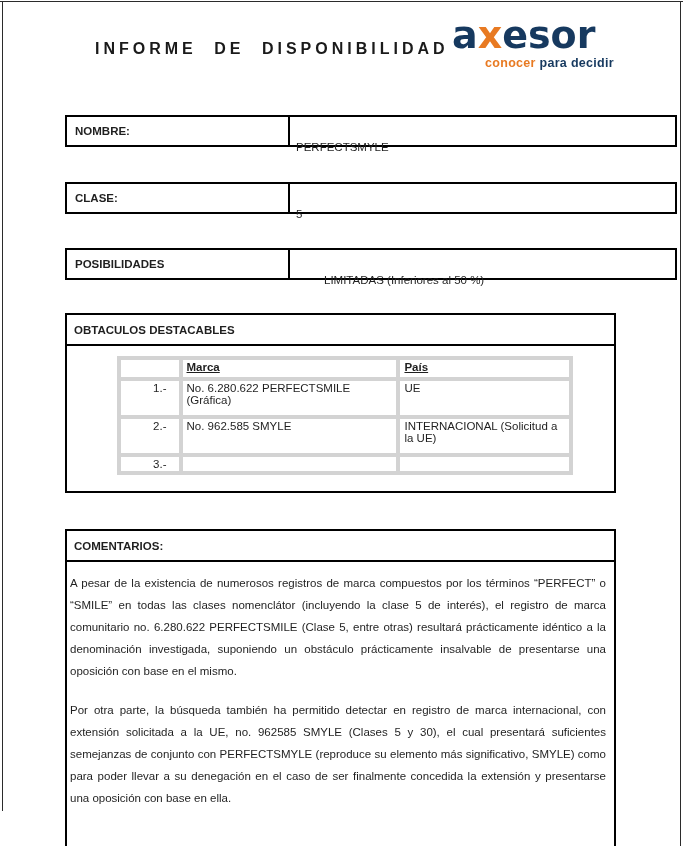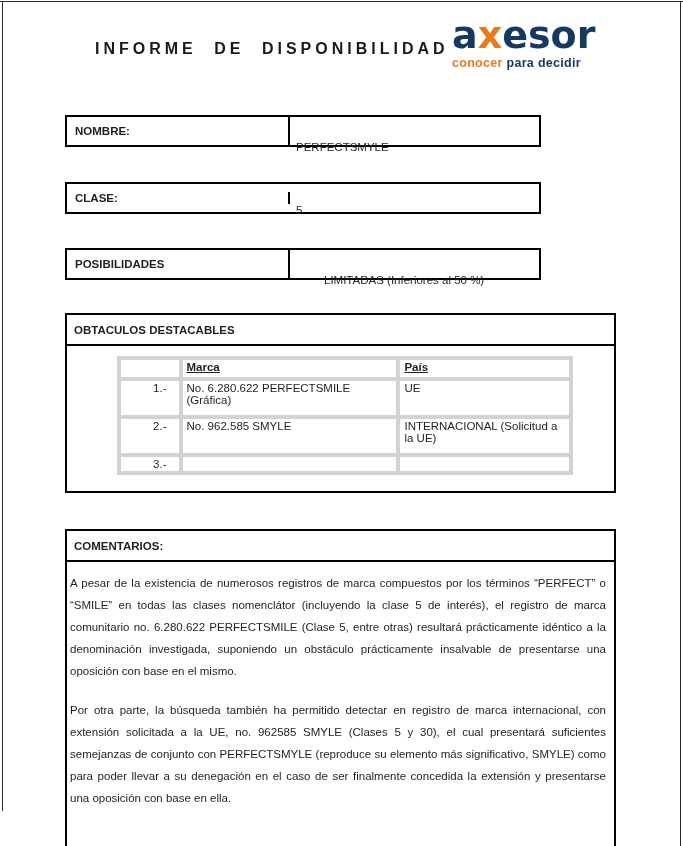--- a/index.html
+++ b/index.html
@@ -26,26 +26,26 @@
 
   .logo { position:absolute; left:452px; top:16px; width:166px; }
   .logo-word {
     font-family:"DejaVu Sans", sans-serif;
     font-size:38px; font-weight:bold; line-height:1.05;
     letter-spacing:0px; text-align:left; white-space:nowrap;
   }
   .navy { color:var(--navy,#16395f); }
   .orange { color:var(--orange,#e87a22); }
   .logo-tagline {
-    font-size:12.5px; font-weight:bold; 
+    font-size:12.5px; font-weight:bold; text-align:right;
     letter-spacing:0.3px; margin-top:0; padding-right:4px; white-space:nowrap;
   }
 
   .field-row {
-    position:absolute; left:65px; width:476px; height:32px;
+    position:absolute; left:65px; width:612px; height:32px;
     border:2px solid #000; display:flex;
   }
   .field-label {
     width:223px; border-right:2px solid #000;
     display:flex; align-items:center; padding-left:8px;
     font-size:11.5px; font-weight:bold;
   }
   .field-value {
     flex:1; padding:4px 6px 0 6px; font-size:11.5px;margin-top:20px;
   }
@@ -94,21 +94,21 @@
   <div class="logo">
     <div class="logo-word"><span class="navy">a</span><span class="orange">x</span><span class="navy">esor</span></div>
     <div class="logo-tagline"><span class="orange">conocer</span><span class="navy"> para decidir</span></div>
   </div>
 
   <div class="field-row" style="top:115px;">
     <div class="field-label">NOMBRE:</div>
     <div class="field-value">PERFECTSMYLE</div>
   </div>
 
-  <div class="field-row" style="top:182px;align-items:center;">
+  <div class="field-row" style="top:182px;">
     <div class="field-label">CLASE:</div>
     <div class="field-value">5</div>
   </div>
 
   <div class="field-row" style="top:248px;gap:28px;">
     <div class="field-label">POSIBILIDADES</div>
     <div class="field-value">LIMITADAS (Inferiores al 50 %)</div>
   </div>
 
   <div class="section-box obs-box">

